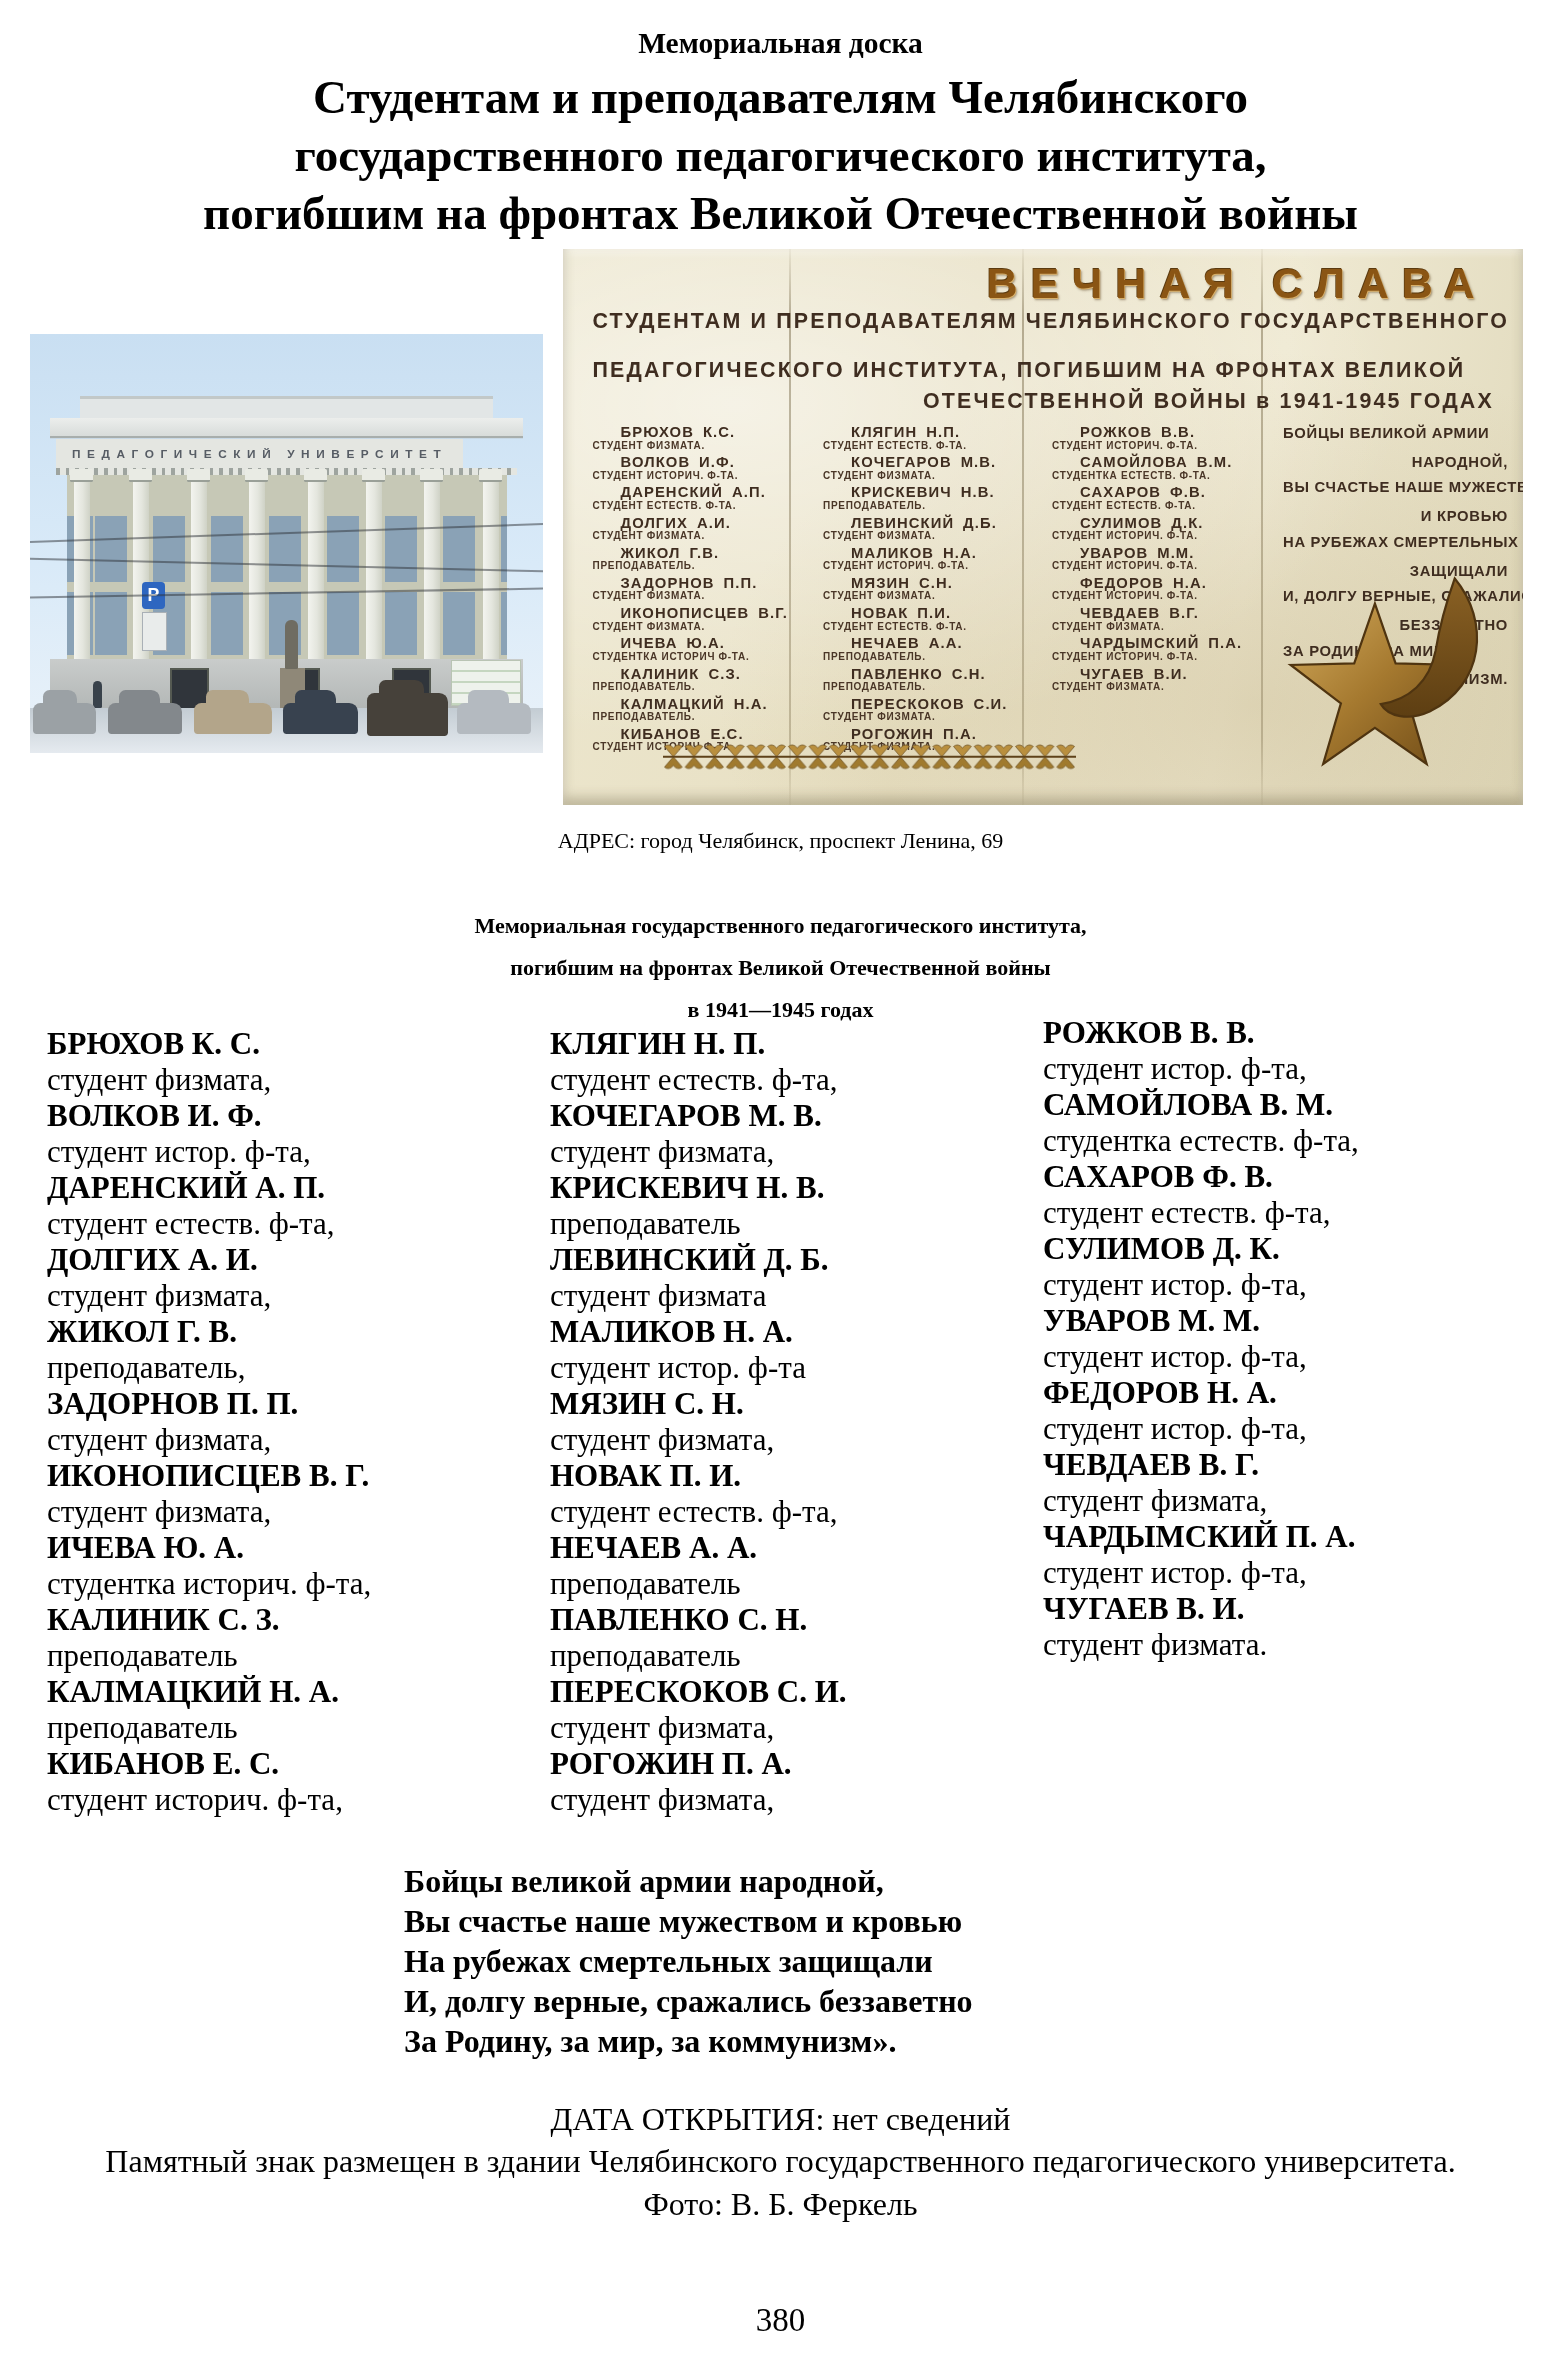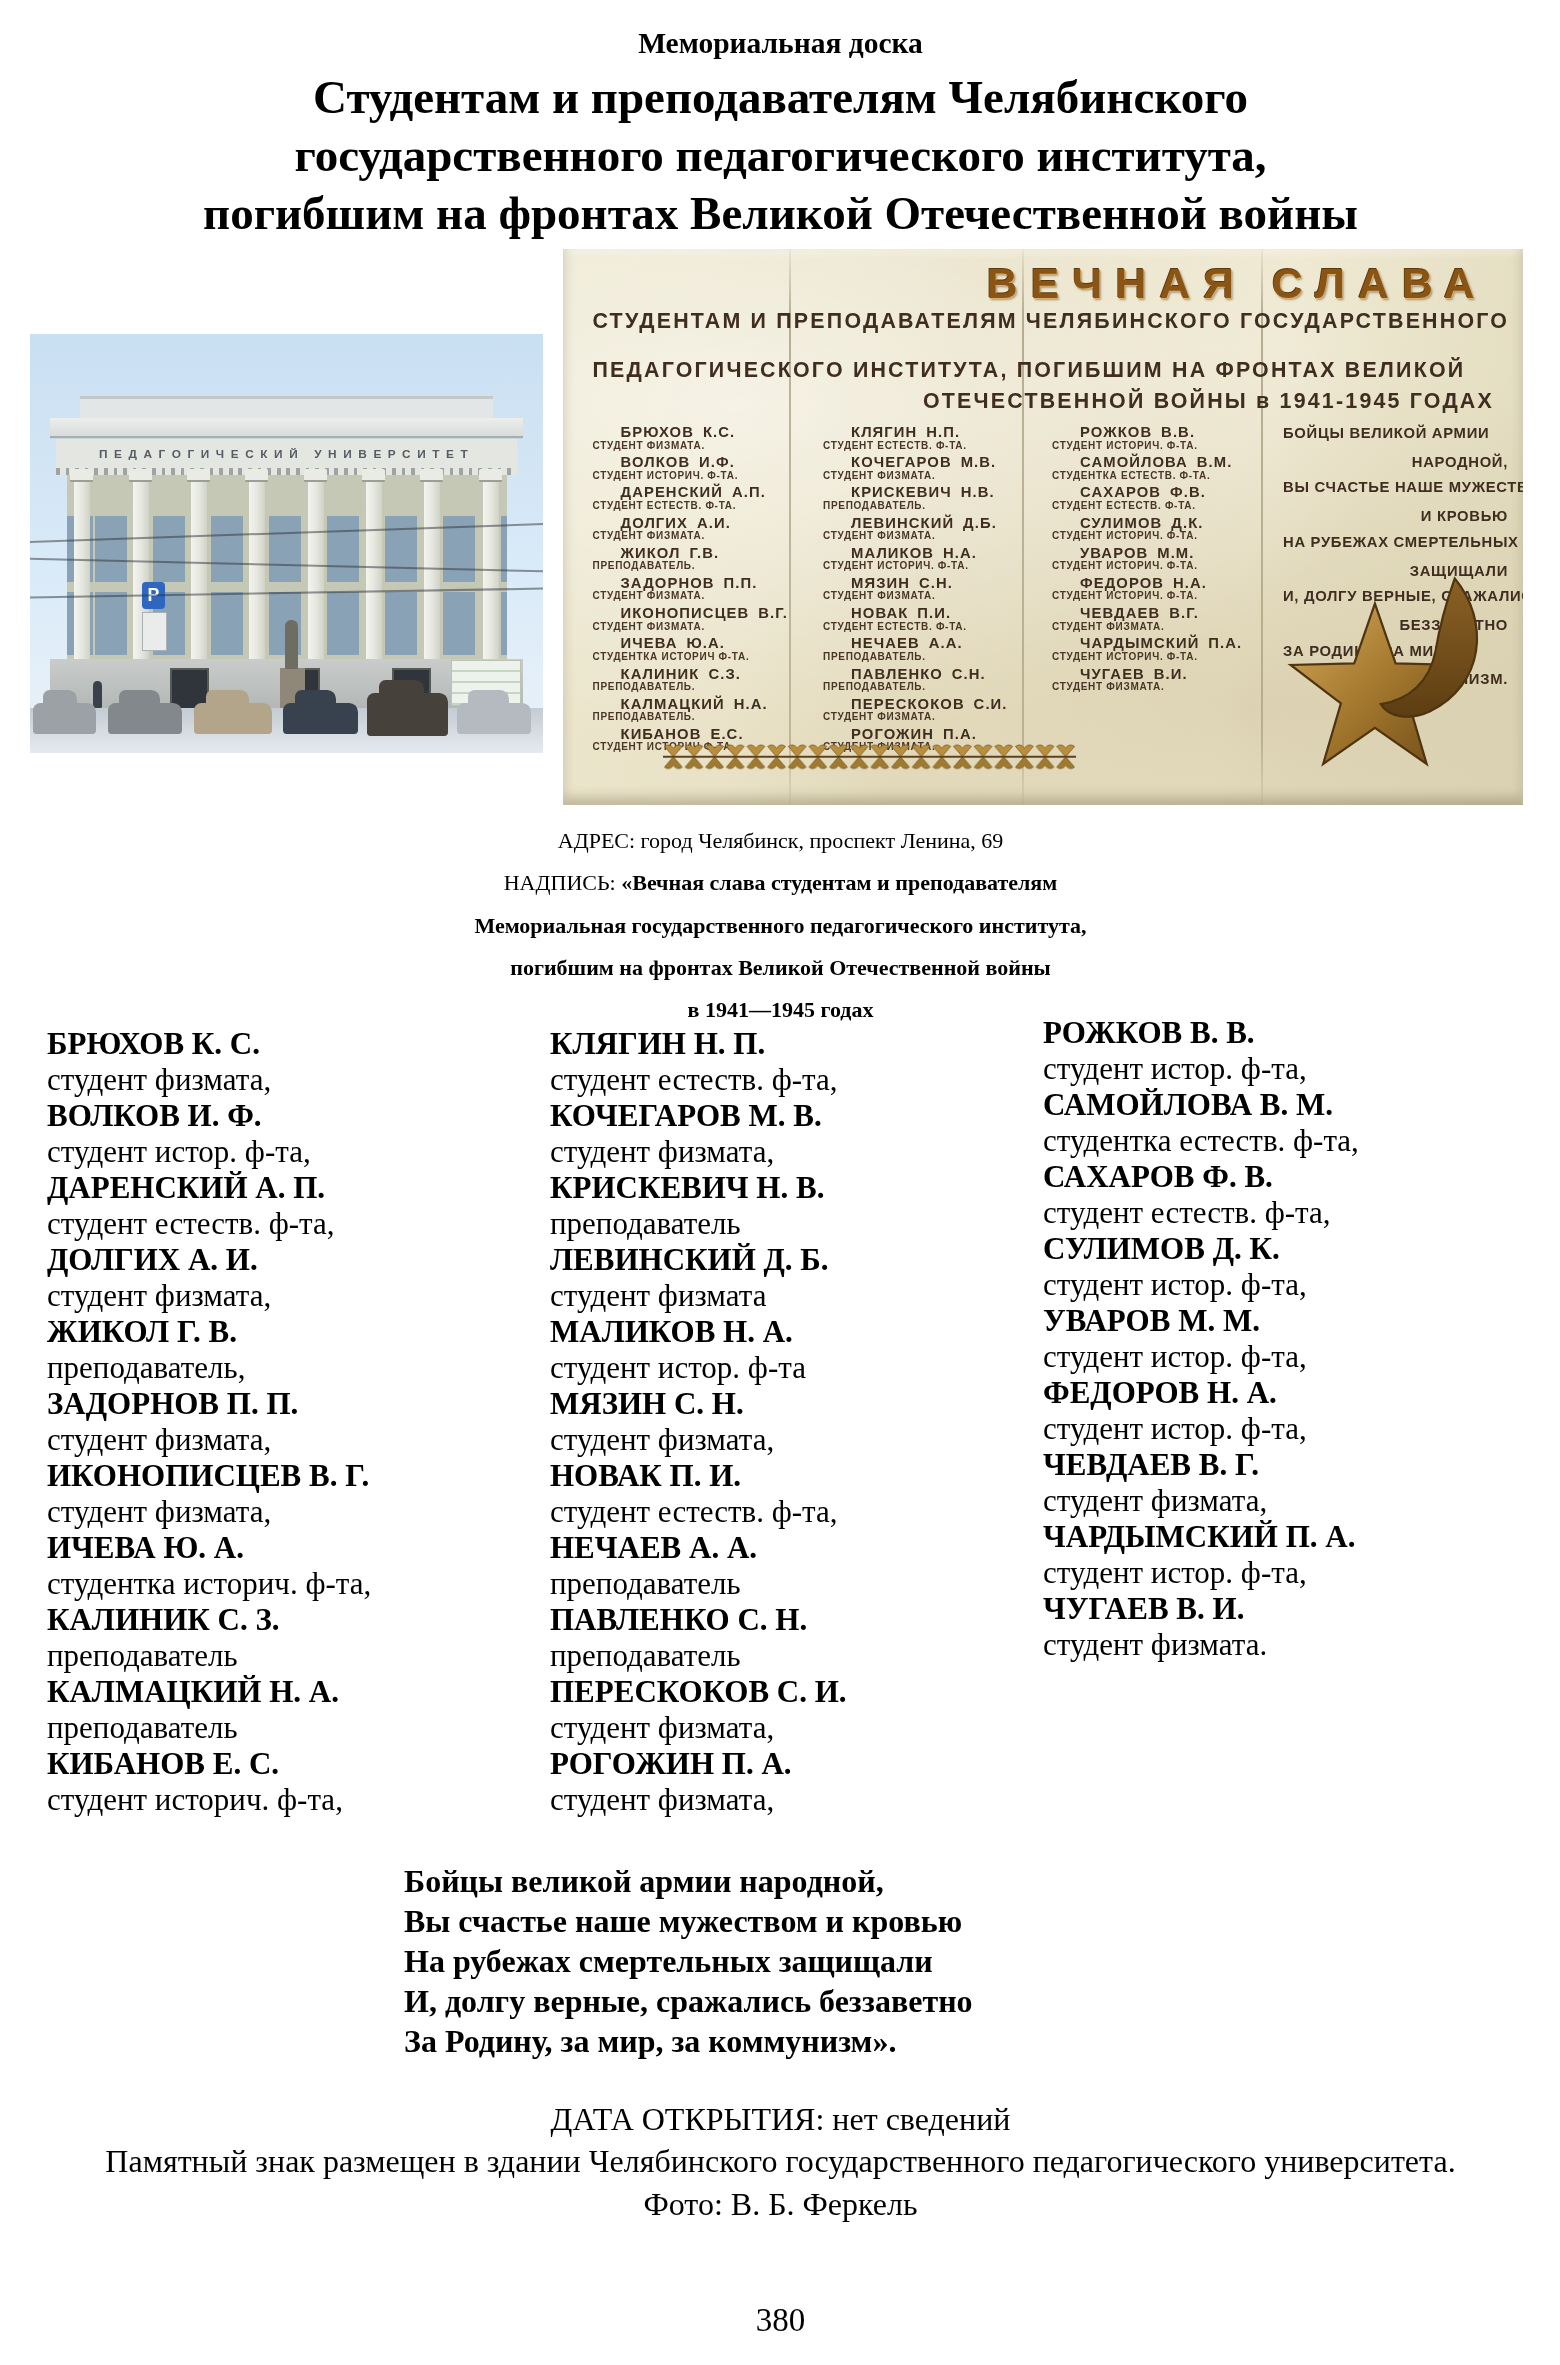--- a/index.html
+++ b/index.html
@@ -10,21 +10,21 @@
   .title{position:absolute;top:68px;left:0;width:100%;text-align:center;
          font-weight:bold;font-size:47px;line-height:58px;}
 
   
   .building{position:absolute;left:29.5px;top:334px;width:513px;height:419px;overflow:hidden;
             background:linear-gradient(180deg,#c9dff2 0%,#d9eaf8 55%,#eaf2f9 100%);}
   .parapet{position:absolute;left:50px;top:62px;width:413px;height:25px;background:#e2e6e6;
            border-top:3px solid #c2c8c8;}
   .cornice{position:absolute;left:20.7px;top:84px;width:473px;height:17.7px;
            background:linear-gradient(180deg,#eceeec,#d8dcda);box-shadow:0 2.2px 0 #a8aeac;}
-  .frieze{position:absolute;left:26.6px;top:105px;width:461px;height:29.5px;background:#e4e6e1;
+  .frieze{position:absolute;left:26.6px;top:105px;width:407px;height:29.5px;background:#e4e6e1;
           display:flex;align-items:center;justify-content:center;
           font-family:"Liberation Sans",sans-serif;font-weight:bold;font-size:11.8px;
           letter-spacing:6.6px;color:#565c64;white-space:nowrap;}
   .dentils{position:absolute;left:26.6px;top:134px;width:461px;height:6.6px;
            background:repeating-linear-gradient(90deg,#9ea49f 0 3.7px,#e4e6e1 3.7px 9.6px);}
   .wall{position:absolute;left:37px;top:141px;width:440px;height:186px;background:#c6c8b6;}
   .winrow{position:absolute;left:37px;width:440px;
           background:repeating-linear-gradient(90deg,#8aa2b6 0 32px,rgba(0,0,0,0) 32px 58px);
           background-position-x:28px;}
   .winrow.r1{top:182px;height:66px;}
@@ -331,23 +331,20 @@
           <stop offset="0" stop-color="#8a6124"></stop>
             <stop offset="1" stop-color="#5d3e12"></stop>
         </linearGradient>
       </defs>
       <polygon points="150,40 178,121 264,123 196,175 220,257 150,208 80,257 104,175 36,123 122,121" fill="url(#gold1)" stroke="#4f3410" stroke-width="3"></polygon>
       <path d="M258 6 C306 64 298 150 224 186 C196 199 168 193 158 176 C196 170 224 146 232 104 C237 74 248 34 258 6 Z" fill="url(#gold2)" stroke="#4f3410" stroke-width="3"></path>
     </svg>
   </div>
 
   <div class="tl addr">АДРЕС: город Челябинск, проспект Ленина, 69</div>
-  <div class="tl insc1">
-    <span>НАДПИСЬ: </span><span class="b">«Вечная слава студентам и преподавателям</span>
-  </div>
   <div class="tl insc2">Мемориальная государственного педагогического института,</div>
   <div class="tl insc3">погибшим на фронтах Великой Отечественной войны</div>
   <div class="tl insc4">в 1941—1945 годах</div>
 
   <div class="ncol nc1">
       <div class="entry">
         <div class="nm">БРЮХОВ К. С.</div>
         <div class="rl">студент физмата,</div>
       </div>
       <div class="entry">

